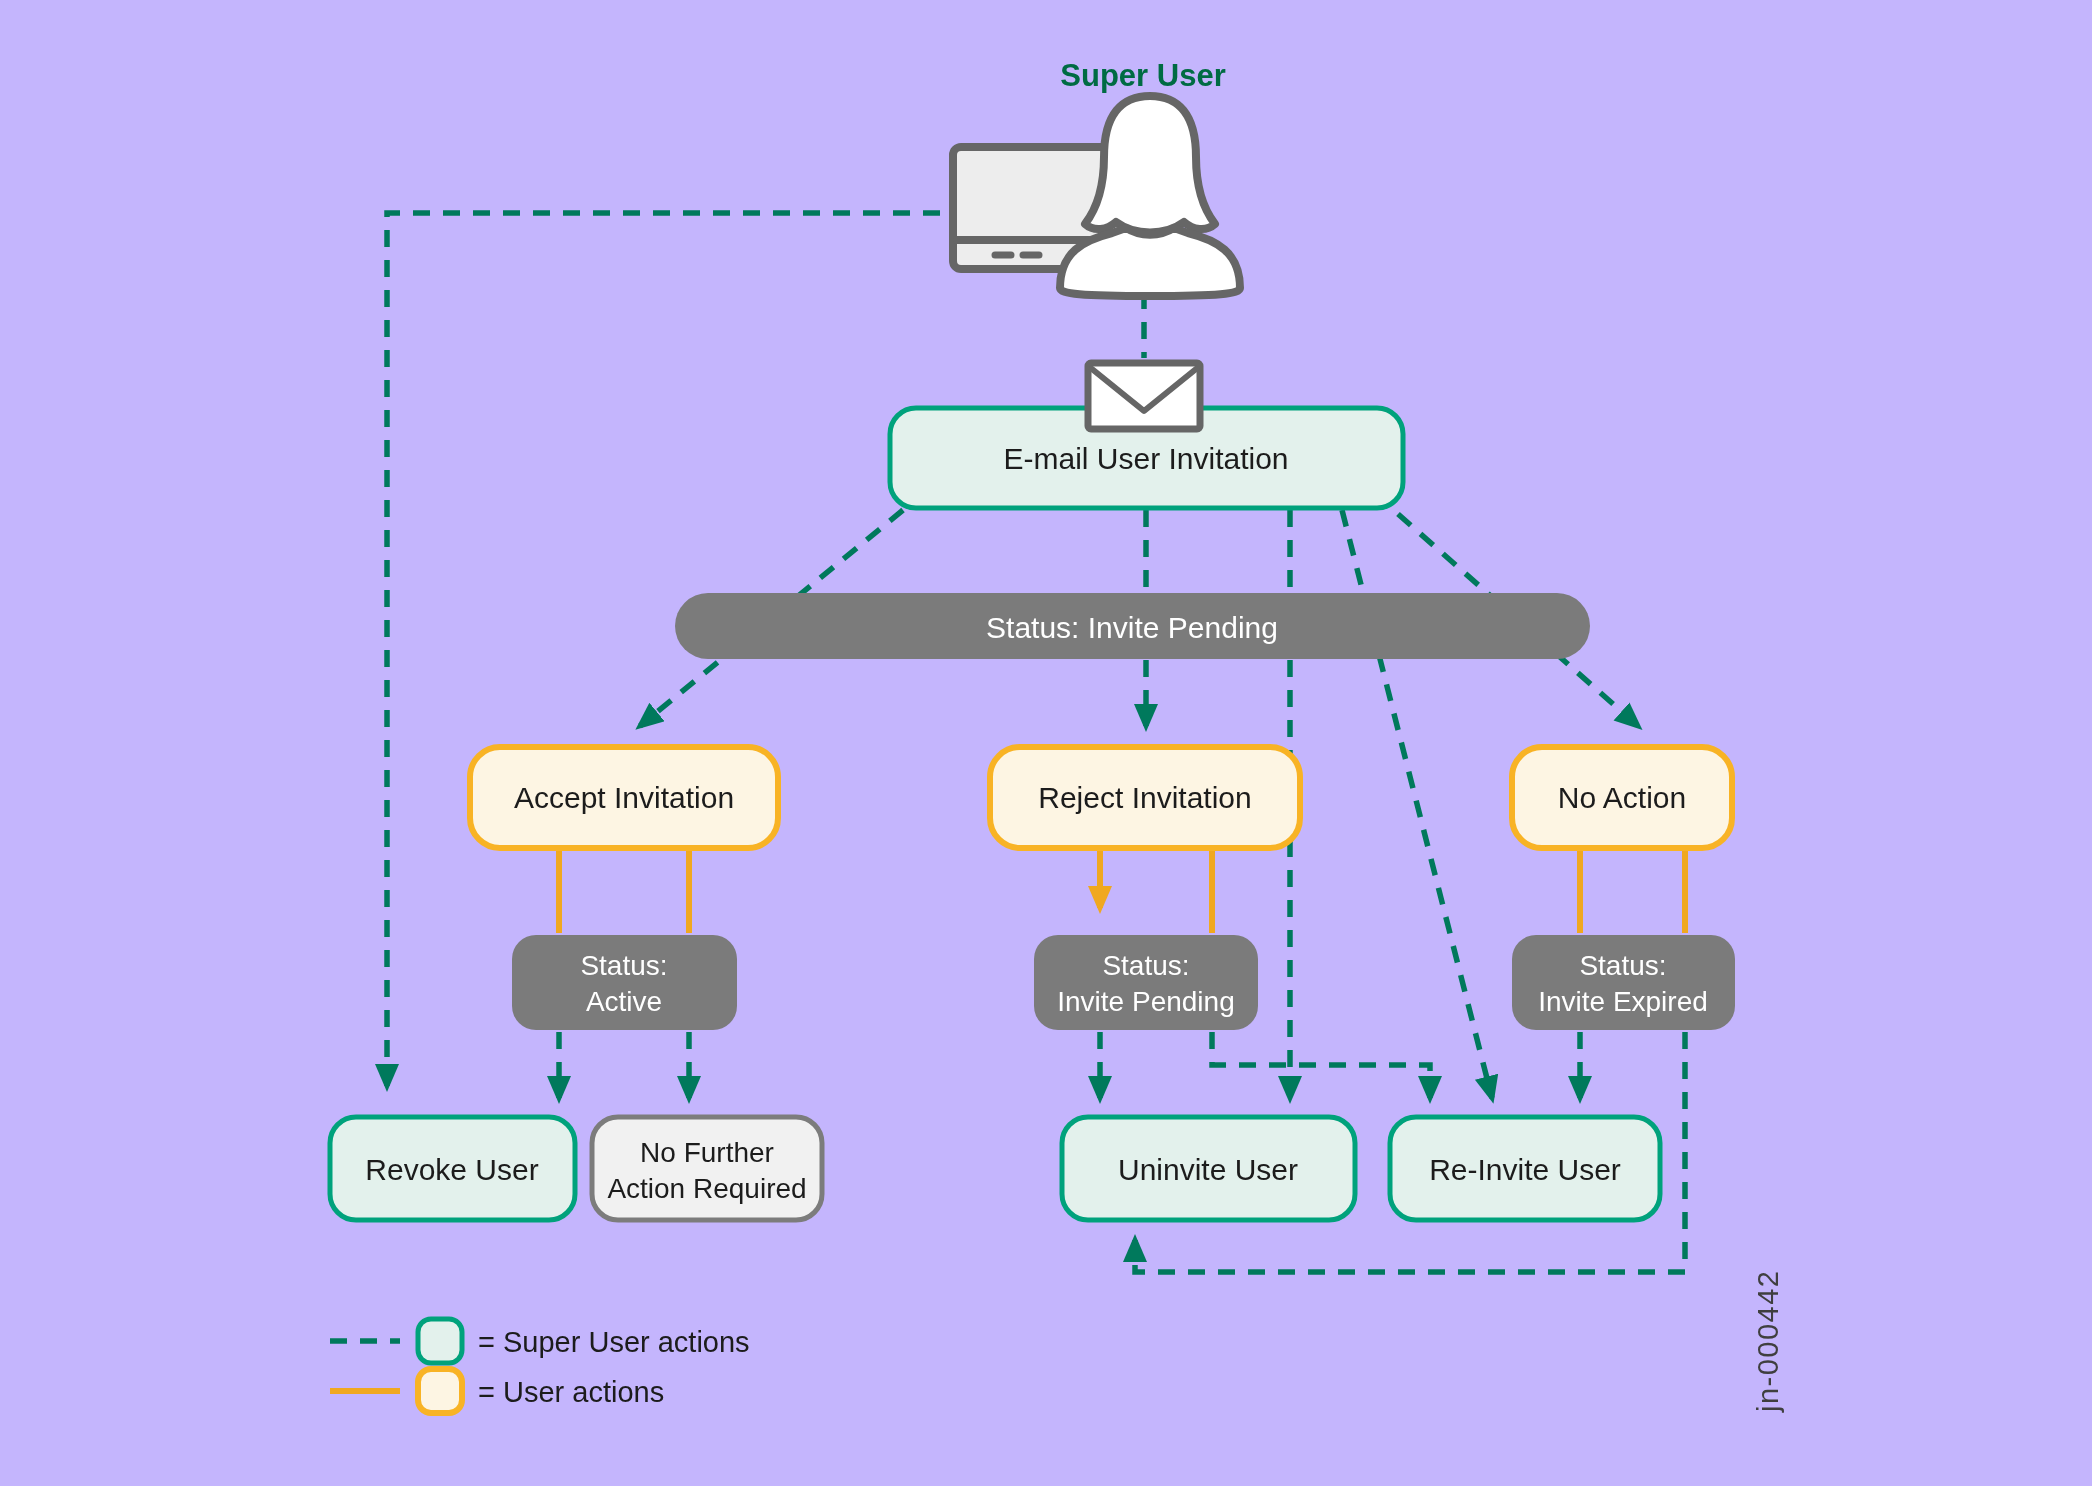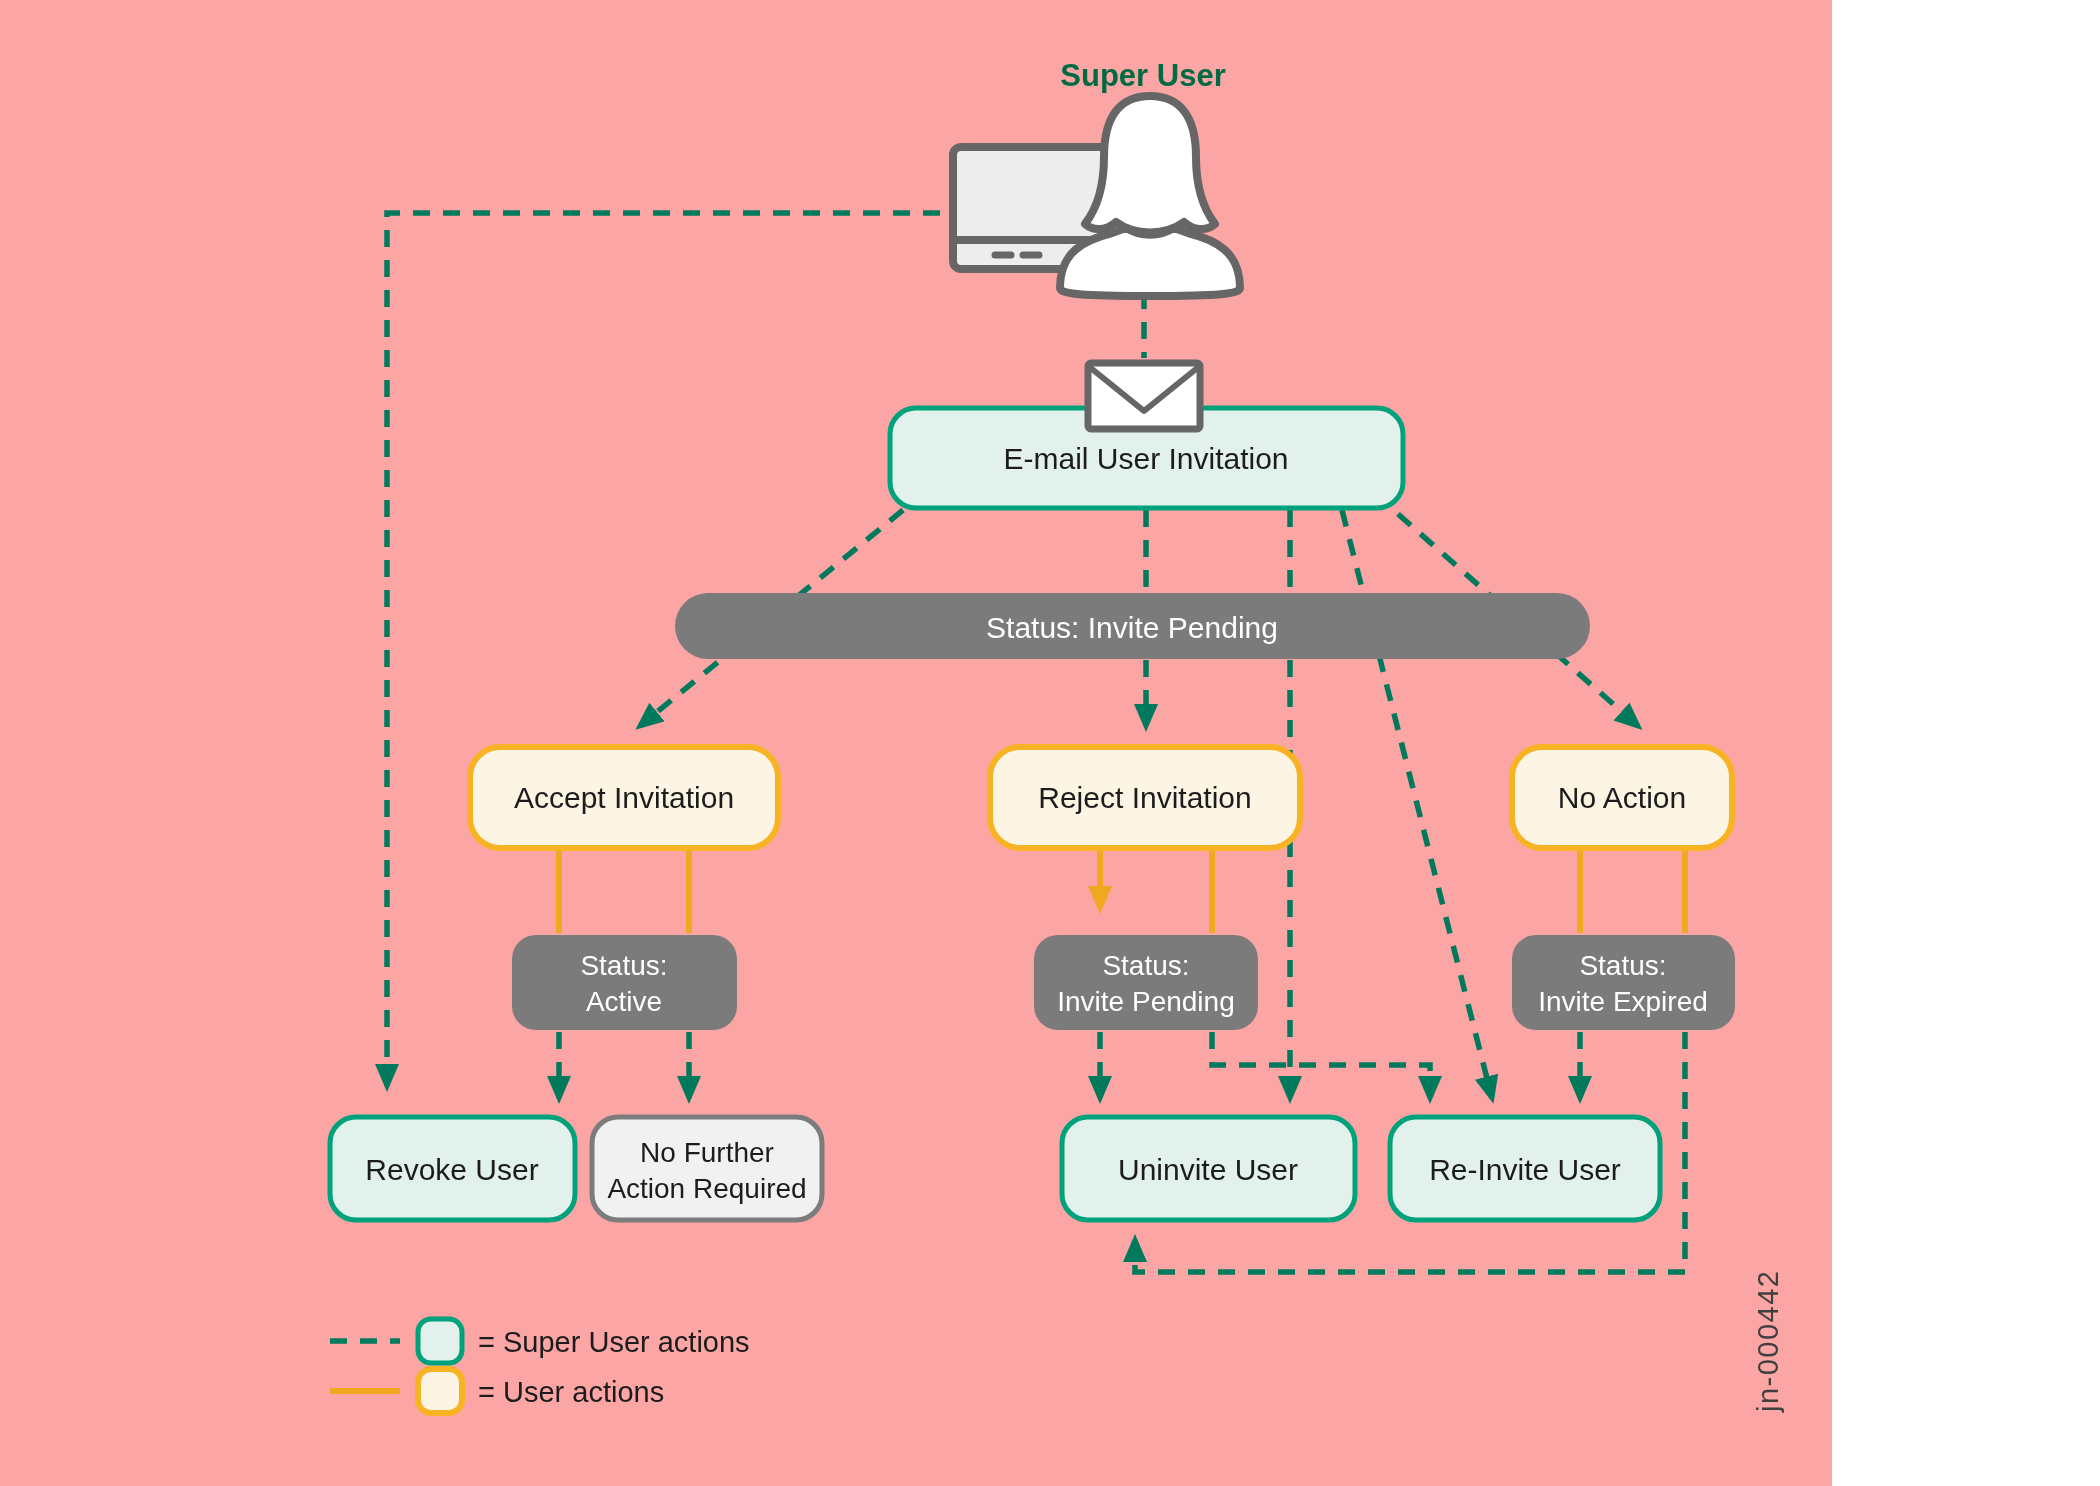--- a/index.html
+++ b/index.html
@@ -1,16 +1,16 @@
 <!DOCTYPE html>
 <html><head>
 <meta charset="utf-8">
 <style>
   html,body{margin:0;padding:0;background:#ffffff;}
-  .canvas{width:1832px;height:1486px;position:relative;background:#fca5a5;}
+  .canvas{width:2092px;height:1486px;position:relative;background:#c4b5fd;}
   svg{display:block;}
   text{font-family:"Liberation Sans",sans-serif;fill:#1c1c1c;}
   .dash{fill:none;stroke:#00795c;stroke-width:5.5;stroke-dasharray:17 13;}
   .yline{fill:none;stroke:#f0a820;stroke-width:6;}
   .greenbox{fill:#e3f1ec;stroke:#00a27c;stroke-width:5;}
   .yellowbox{fill:#fdf5e3;stroke:#f8b325;stroke-width:6;}
   .graybox{fill:#7b7b7b;}
   .neutralbox{fill:#f1f1f1;stroke:#7c7c7c;stroke-width:5;}
   .label{font-size:30px;text-anchor:middle;}
   .label2{font-size:28px;text-anchor:middle;}

